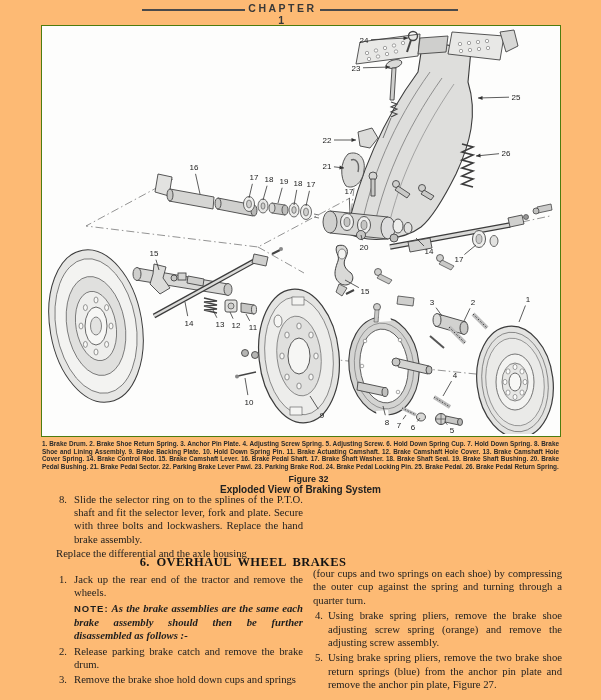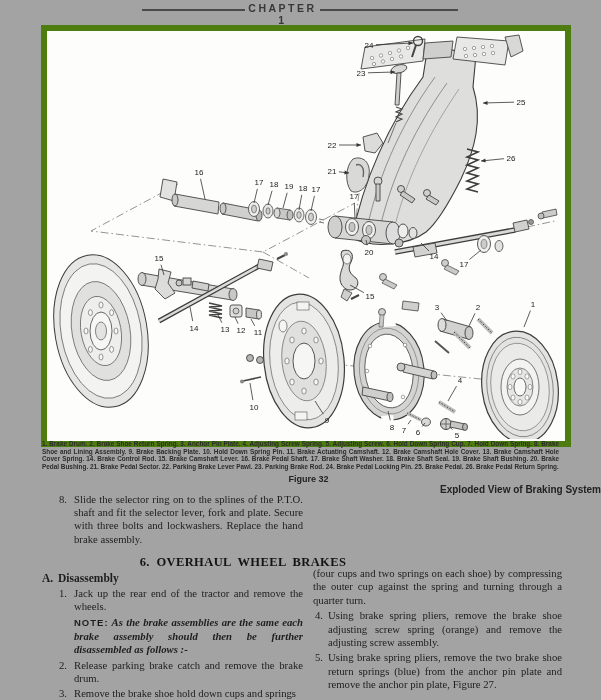--- a/index.html
+++ b/index.html
@@ -1,31 +1,31 @@
 <!DOCTYPE html>
 <html><head>
 <meta charset="utf-8">
 <style>
   html,body{margin:0;padding:0;background:#ffffff;}
-  .page{position:relative;width:601px;height:700px;background:#a3a3a3;overflow:hidden;
+  .page{position:relative;width:601px;height:700px;background:#fdba74;overflow:hidden;
         font-family:"Liberation Serif",serif;color:#1e1e1e;}
   
   .chapter-rule{position:absolute;top:9px;height:2px;background:#4a4a4a;}
   .chapter-title{position:absolute;top:2px;left:247px;width:71px;text-align:center;
         font-family:"Liberation Sans",sans-serif;font-weight:bold;font-size:10.5px;
         letter-spacing:2.5px;color:#383838;}
   
   .figure-box{position:absolute;left:41px;top:25px;width:518px;height:410px;
-        border:6px solid #4d7c0f;background:#fdfdfc;}
+        border:1px solid #4d7c0f;background:#fdfdfc;}
   .parts-caption{position:absolute;left:42px;top:440px;width:517px;
         font-family:"Liberation Sans",sans-serif;font-size:6.4px;font-weight:bold;
         line-height:7.5px;color:#2b2b2b;text-align:justify;}
   .fig-number{position:absolute;left:0;top:474px;width:601px;text-align:center;
         font-family:"Liberation Sans",sans-serif;font-weight:bold;font-size:9px;color:#222;padding-left:8px;}
-  .fig-title{position:absolute;left:0;top:484px;width:601px;text-align:right;
+  .fig-title{position:absolute;left:0;top:484px;width:601px;text-align:center;
         font-family:"Liberation Sans",sans-serif;font-weight:bold;font-size:10px;color:#222;}
   
   .col{position:absolute;font-size:10.7px;line-height:13.2px;text-align:justify;}
   .col-ul{left:42px;top:491px;width:261px;}
   .col-ur{left:313px;top:493px;width:249px;line-height:13.6px;}
   .col-ll{left:42px;top:571px;width:261px;}
   .col-lr{left:313px;top:567px;width:249px;line-height:13.4px;}
   .steps{margin-left:17px;}
   .step{position:relative;padding-left:15px;margin-top:2px;}
   .step .num{position:absolute;left:0;top:0;}
@@ -398,28 +398,28 @@
   </div>
 
   <div class="parts-caption" id="parts-caption">1. Brake Drum. 2. Brake Shoe Return Spring. 3. Anchor Pin Plate. 4. Adjusting Screw Spring. 5. Adjusting Screw. 6. Hold Down Spring Cup. 7. Hold Down Spring. 8. Brake Shoe and Lining Assembly. 9. Brake Backing Plate. 10. Hold Down Spring Pin. 11. Brake Actuating Camshaft. 12. Brake Camshaft Hole Cover. 13. Brake Camshaft Hole Cover Spring. 14. Brake Control Rod. 15. Brake Camshaft Lever. 16. Brake Pedal Shaft. 17. Brake Shaft Washer. 18. Brake Shaft Seal. 19. Brake Shaft Bushing. 20. Brake Pedal Bushing. 21. Brake Pedal Sector. 22. Parking Brake Lever Pawl. 23. Parking Brake Rod. 24. Brake Pedal Locking Pin. 25. Brake Pedal. 26. Brake Pedal Return Spring.</div>
   <div class="fig-number">Figure 32</div>
   <div class="fig-title">Exploded View of Braking System</div>
 
   <div class="col col-ul">
     <div class="steps" id="pre-left-steps">
         <div class="step"><span class="num">8.</span><span>Slide the selector ring on to the splines of the P.T.O. shaft and fit the selector lever, fork and plate. Secure with three bolts and lockwashers. Replace the hand brake assembly.</span></div>
       </div>
+    <div class="para-indent">Replace the differential and the axle housing</div>
   </div>
   <div class="col col-ur">
   </div>
 
   <div class="section-heading">6. OVERHAUL WHEEL BRAKES</div>
 
   <div class="col col-ll">
-    <div class="sub-heading">A. Disassembly</div>
     <div class="steps" id="dis-left-steps">
         <div class="step"><span class="num">1.</span><span>Jack up the rear end of the tractor and remove the wheels.</span></div>
         <div class="note"><span class="note-label">NOTE:</span><span class="note-text"> As the brake assemblies are the same each brake assembly should then be further disassembled as follows :-</span></div>
         <div class="step"><span class="num">2.</span><span>Release parking brake catch and remove the brake drum.</span></div>
         <div class="step"><span class="num">3.</span><span>Remove the brake shoe hold down cups and springs</span></div>
       </div>
   </div>
   <div class="col col-lr">
     <div class="cont-para">(four cups and two springs on each shoe) by compressing the outer cup against the spring and turning through a quarter turn.</div>
     <div class="steps-r" id="dis-right-steps">

